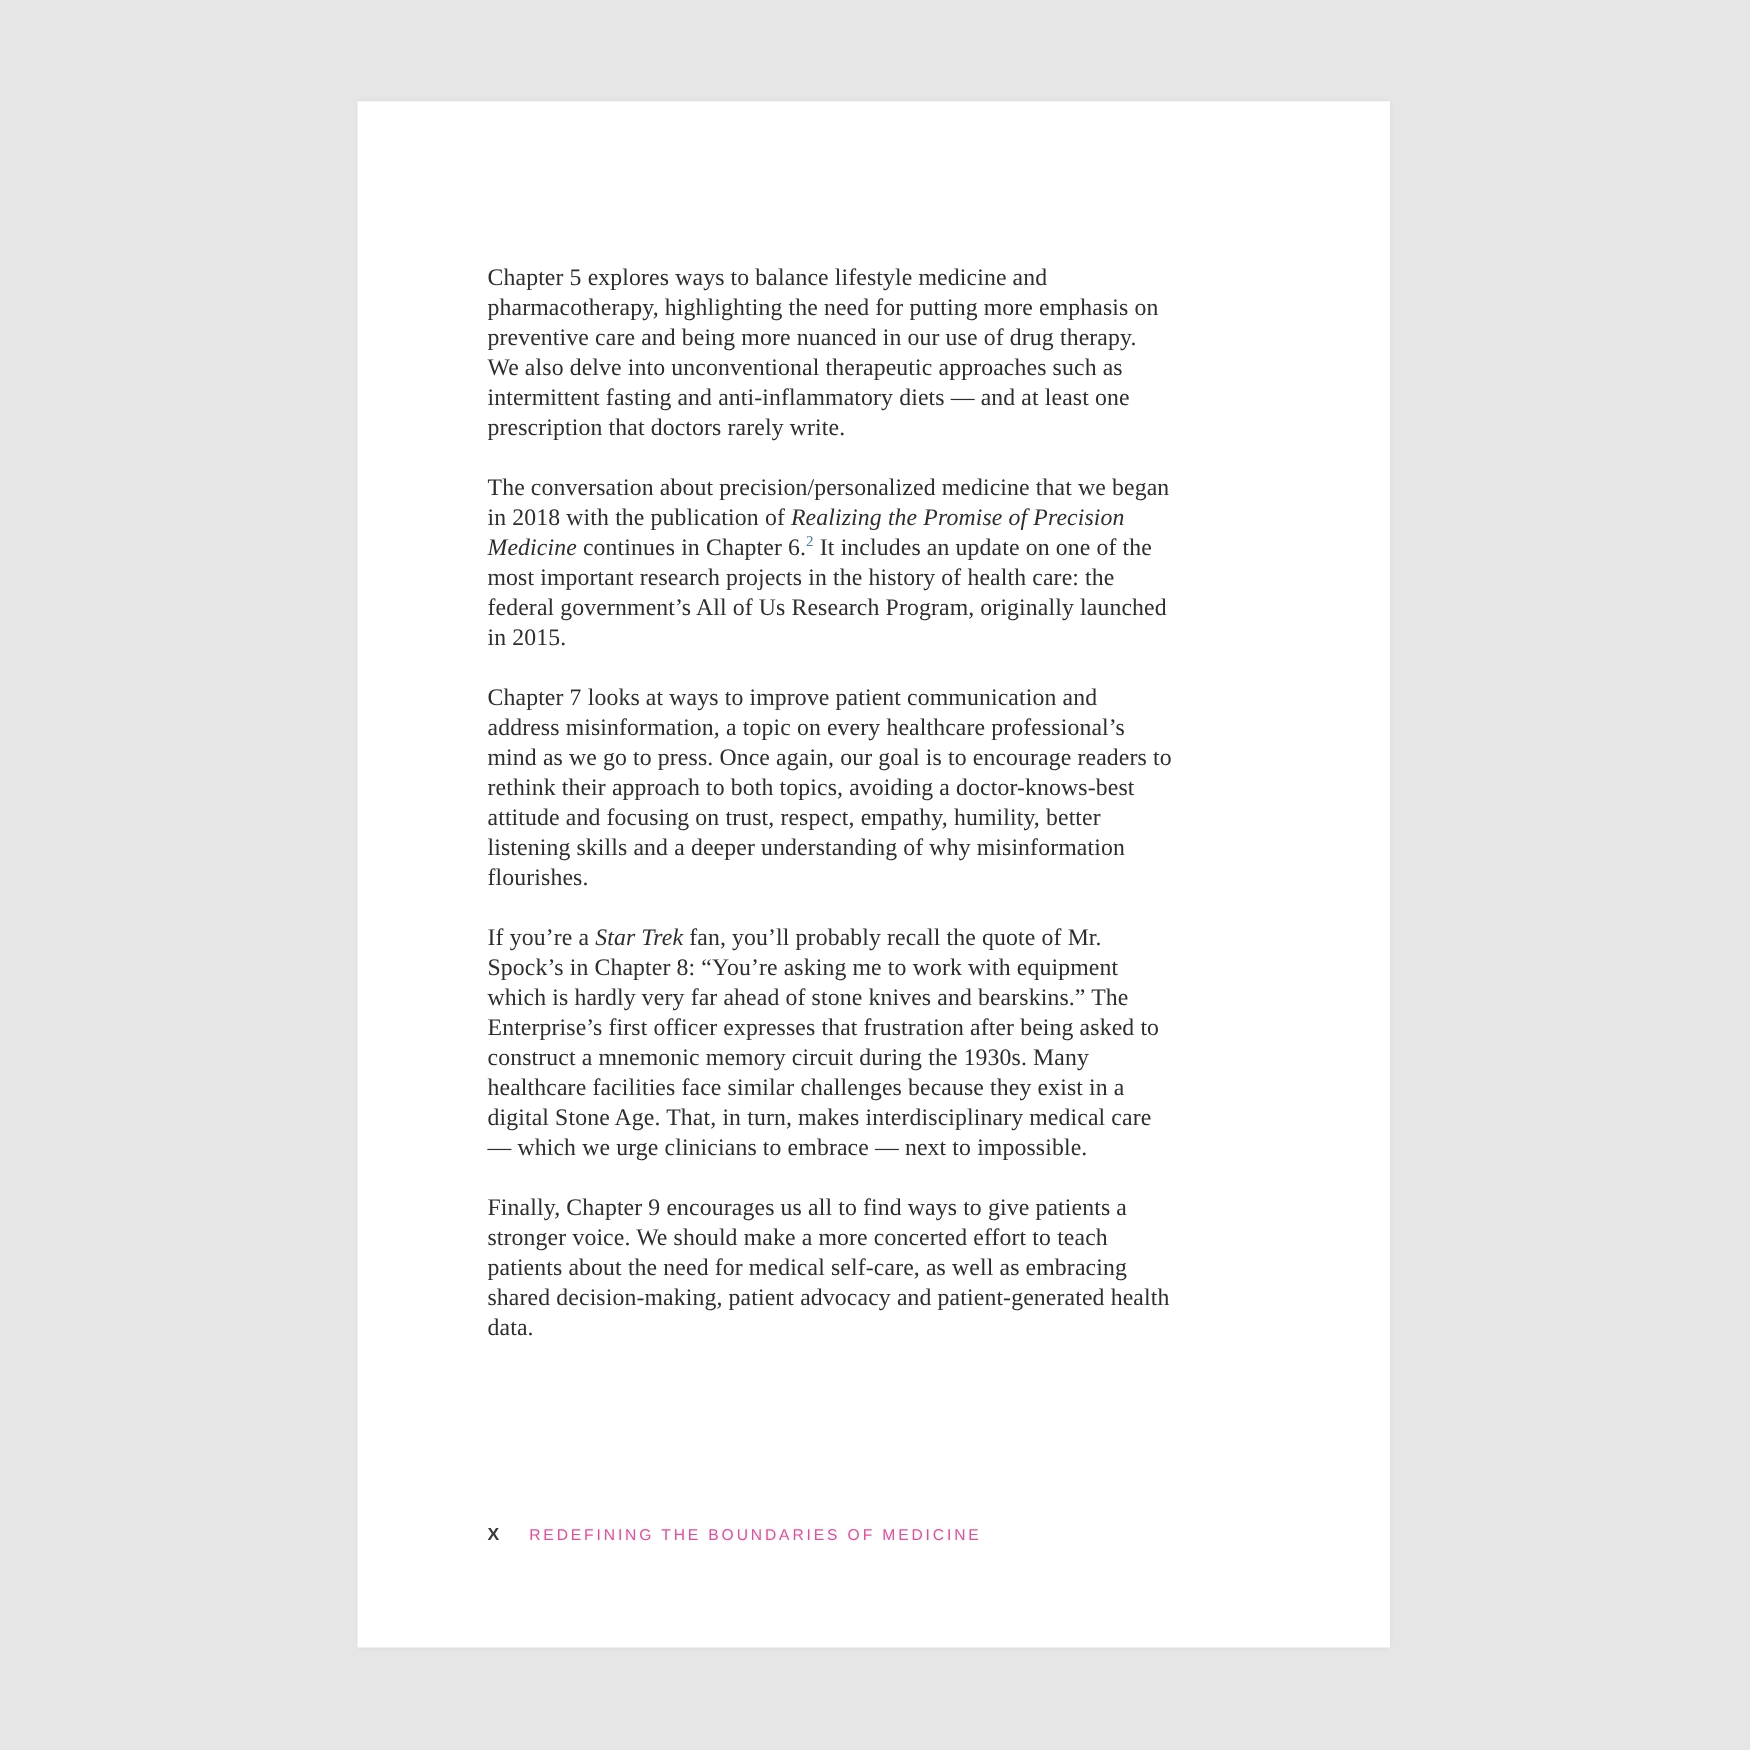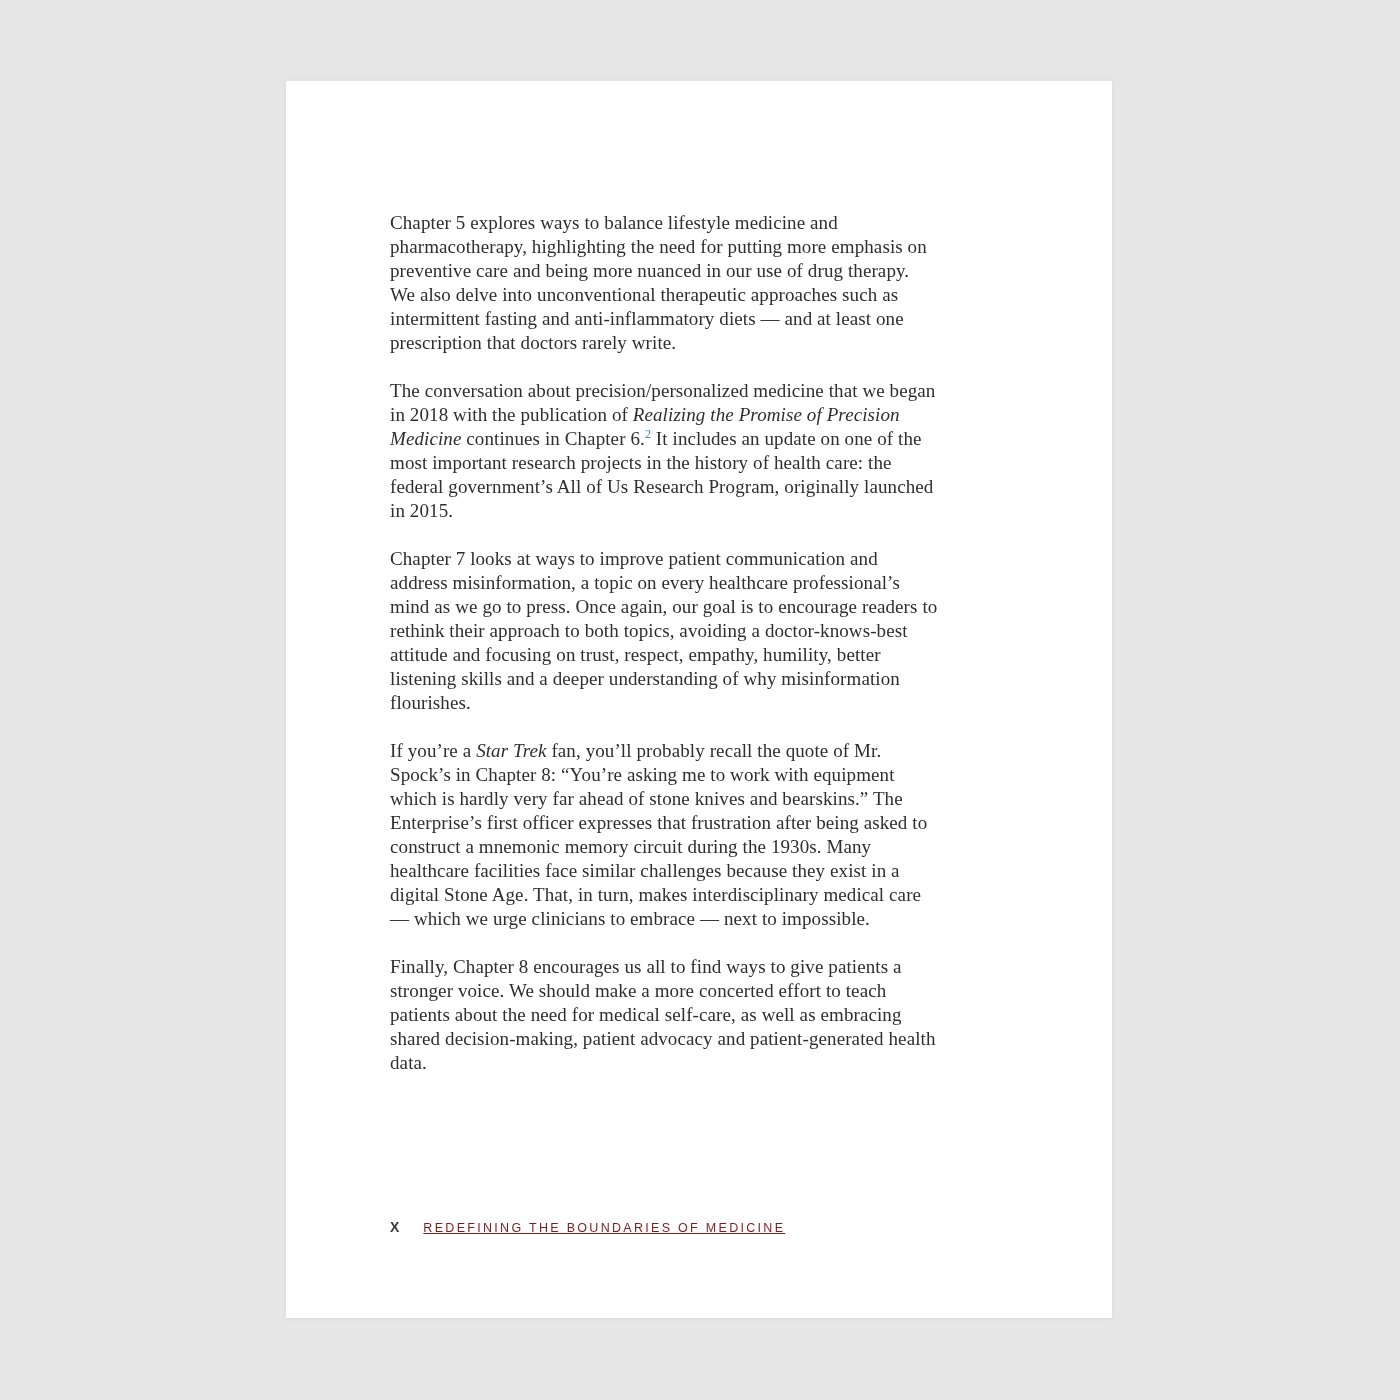--- a/index.html
+++ b/index.html
@@ -58,32 +58,31 @@
   }
   .page-num {
     font-size: 14px;
     font-weight: 700;
     color: #3a3a3a;
   }
   .running-title {
     font-size: 12.5px;
     font-weight: 400;
     letter-spacing: 2.3px;
-    color: #7f1d1d;
-    text-decoration: underline;
+    color: #ec4899;
   }
 </style>
 </head>
 <body>
 
 <div class="page">
   <div class="content">
       <p><span>Chapter 5 explores ways to balance lifestyle medicine and pharmacotherapy, highlighting the need for putting more emphasis on preventive care and being more nuanced in our use of drug therapy. We also delve into unconventional therapeutic approaches such as intermittent fasting and anti-inflammatory diets — and at least one prescription that doctors rarely write.</span></p>
       <p><span>The conversation about precision/personalized medicine that we began in 2018 with the publication of </span><span class="italic">Realizing the Promise of Precision Medicine</span><span> continues in Chapter 6.</span><span class="fnref">2</span><span> It includes an update on one of the most important research projects in the history of health care: the federal government’s All of Us Research Program, originally launched in 2015.</span></p>
       <p><span>Chapter 7 looks at ways to improve patient communication and address misinformation, a topic on every healthcare professional’s mind as we go to press. Once again, our goal is to encourage readers to rethink their approach to both topics, avoiding a doctor-knows-best attitude and focusing on trust, respect, empathy, humility, better listening skills and a deeper understanding of why misinformation flourishes.</span></p>
       <p><span>If you’re a </span><span class="italic">Star Trek</span><span> fan, you’ll probably recall the quote of Mr. Spock’s in Chapter 8: “You’re asking me to work with equipment which is hardly very far ahead of stone knives and bearskins.” The Enterprise’s first officer expresses that frustration after being asked to construct a mnemonic memory circuit during the 1930s. Many healthcare facilities face similar challenges because they exist in a digital Stone Age. That, in turn, makes interdisciplinary medical care — which we urge clinicians to embrace — next to impossible.</span></p>
-      <p><span>Finally, Chapter 8 encourages us all to find ways to give patients a stronger voice. We should make a more concerted effort to teach patients about the need for medical self-care, as well as embracing shared decision-making, patient advocacy and patient-generated health data.</span></p>
+      <p><span>Finally, Chapter 9 encourages us all to find ways to give patients a stronger voice. We should make a more concerted effort to teach patients about the need for medical self-care, as well as embracing shared decision-making, patient advocacy and patient-generated health data.</span></p>
     </div>
   <div class="footer">
     <span class="page-num">X</span>
     <span class="running-title">REDEFINING THE BOUNDARIES OF MEDICINE</span>
   </div>
 </div>
 
 </body></html>

